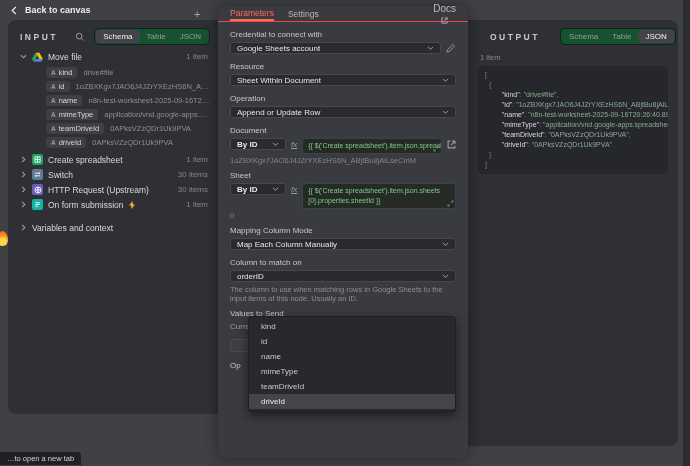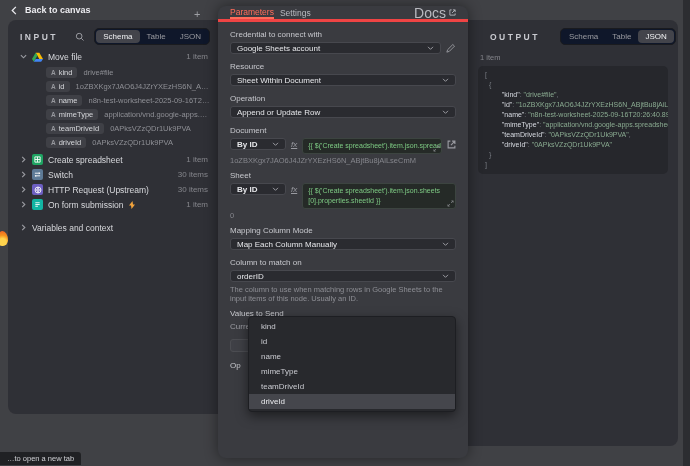--- a/index.html
+++ b/index.html
@@ -12,43 +12,43 @@
   .canvas-plus{position:absolute;top:8px;left:194px;color:#9fa0a5;font-size:11px;z-index:5;}
   
   .panel{position:absolute;background:#2f3036;}
   .input-panel{left:8px;top:20px;width:210px;height:394px;border-radius:8px 0 0 8px;}
   .mid-panel{left:218px;top:6px;width:250px;height:452px;background:#3a3b40;border-radius:8px;z-index:3;box-shadow:0 0 14px rgba(0,0,0,.45);}
   .output-panel{left:468px;top:20px;width:210px;height:426px;border-radius:0 8px 8px 0;}
   .scroll-strip{position:absolute;right:0;top:0;width:7px;height:100%;background:#2c2d31;}
   
   .phead{display:flex;align-items:center;padding:8px 8px 4px 12px;gap:5px;}
   .ptitle{font-size:8.5px;letter-spacing:2.5px;color:#c9cad0;font-weight:bold;}
-  .tabgroup{display:flex;background:#0f172a;border:1px solid #1a1b1f;border-radius:5px;padding:1px;margin-left:4px;}
+  .tabgroup{display:flex;background:#14532d;border:1px solid #1a1b1f;border-radius:5px;padding:1px;margin-left:4px;}
   .tab{font-size:8px;color:#9a9ba1;padding:2px 7px;border-radius:4px;white-space:nowrap;}
   .tab.active{background:#43444b;color:#f0f1f3;}
   .iconbtn{width:16px;height:16px;border:1px solid #55565c;border-radius:4px;display:flex;align-items:center;justify-content:center;margin-left:4px;}
   .spacer{flex:1;}
   .count{margin-left:auto;font-size:8px;color:#85868c;padding-right:10px;white-space:nowrap;}
   
   .node-row{display:flex;align-items:center;gap:5px;height:15px;padding-left:12px;font-size:8.5px;color:#d8d9dd;cursor:pointer;}
   .nicon{width:11px;height:11px;border-radius:2px;display:flex;align-items:center;justify-content:center;flex:none;}
   .fields{margin:1px 0 3px 38px;}
   .frow{display:flex;align-items:center;height:14px;gap:6px;overflow:hidden;white-space:nowrap;}
   .pill{display:inline-flex;align-items:center;gap:3px;background:#3f4046;border-radius:3px;padding:0 5px;height:11px;font-size:7.5px;color:#d6d7db;flex:none;}
   .pill .t{font-size:6.5px;color:#97989e;font-weight:bold;}
   .fval{font-size:7.5px;color:#8e8f95;overflow:hidden;text-overflow:ellipsis;padding-right:8px;}
   .vrow{margin-top:8px;}
   
   .mhead{display:flex;align-items:center;gap:7px;padding:7px 10px 5px 12px;}
   .mtitle{font-size:10px;font-weight:bold;color:#f0f1f4;}
   .exec-btn{margin-left:auto;background:#ea5e41;color:#fff;font-size:8px;border-radius:3px;padding:3px 8px;display:flex;align-items:center;gap:4px;cursor:pointer;}
-  .mtabs{display:flex;align-items:center;padding:0 12px;border-bottom:3px solid #ef4444;height:16px;gap:6px;}
+  .mtabs{display:flex;align-items:center;padding:0 12px;border-bottom:1px solid #ef4444;height:16px;gap:14px;}
   .mtab{font-size:8.5px;color:#b9bac0;height:100%;display:flex;align-items:center;}
   .mtab.active{color:#ff6d5a;border-bottom:2px solid #ff6d5a;}
-  .docs{margin-left:auto;display:flex;align-items:center;gap:3px;font-size:14px;color:#b9bac0;}
+  .docs{margin-left:auto;display:flex;align-items:center;gap:3px;font-size:10px;color:#b9bac0;flex-direction:column;}
   .mform{padding:8px 12px 0 12px;position:relative;}
   .lbl{font-size:8px;color:#c7c8cd;margin-bottom:3px;}
   .fb{margin-bottom:8px;}
   .sel{height:12px;background:#2a2b30;border:1px solid #47484e;border-radius:3px;display:flex;align-items:center;padding:0 6px;font-size:8px;color:#e6e7ea;cursor:pointer;}
   .sel .cv{margin-left:auto;}
   .rowflex{display:flex;align-items:flex-start;gap:5px;}
   .minisel{width:56px;flex:none;font-weight:bold;}
   .fx{font-size:8px;font-style:italic;color:#9a9ba1;padding-top:2px;flex:none;text-decoration:underline;}
   .expr{flex:1;background:#252a27;border:1px solid #3c4440;border-radius:3px;padding:2px 10px 2px 5px;font-family:"DejaVu Sans Mono",monospace;font-size:7px;color:#7ecb84;position:relative;line-height:9px;}
   .expr.one{white-space:nowrap;overflow:hidden;}

